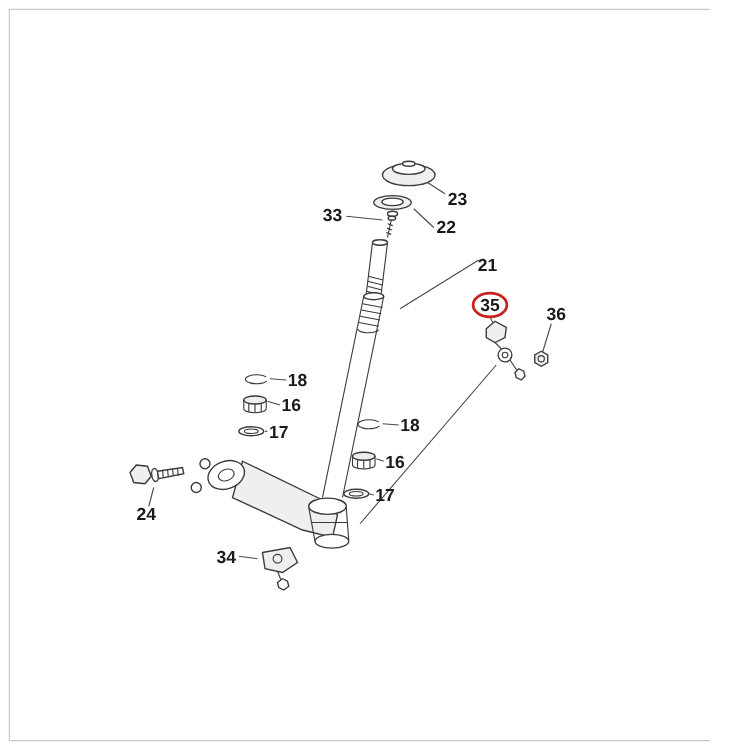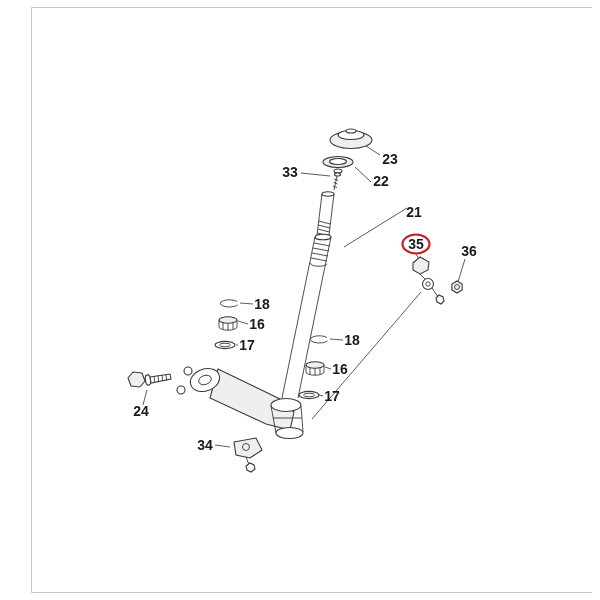--- a/index.html
+++ b/index.html
@@ -2,21 +2,20 @@
 <html><head>
 <meta charset="utf-8">
 <style>
   html,body{margin:0;padding:0;background:#ffffff;}
   .page{
     position:relative;
     width:568px;height:600px;
     background:#ffffff;
     font-family:"Liberation Sans", sans-serif;
     overflow:hidden;
-    padding-left:24px;
   }
   svg{display:block;}
   .frame{fill:none;stroke:#c9c9c9;stroke-width:1;}
   .part{fill:#ffffff;stroke:#3a3a3a;stroke-width:1.1;}
   .part-shaded{fill:#efefef;stroke:#3a3a3a;stroke-width:1.1;}
   .thin{fill:none;stroke:#3a3a3a;stroke-width:0.9;}
   .leader{stroke:#4a4a4a;stroke-width:0.9;}
   .plabel{font:bold 14px "Liberation Sans", sans-serif;fill:#1a1a1a;text-anchor:middle;}
   .hl-ellipse{fill:none;stroke:#c9201d;stroke-width:2.2;}
 </style>

